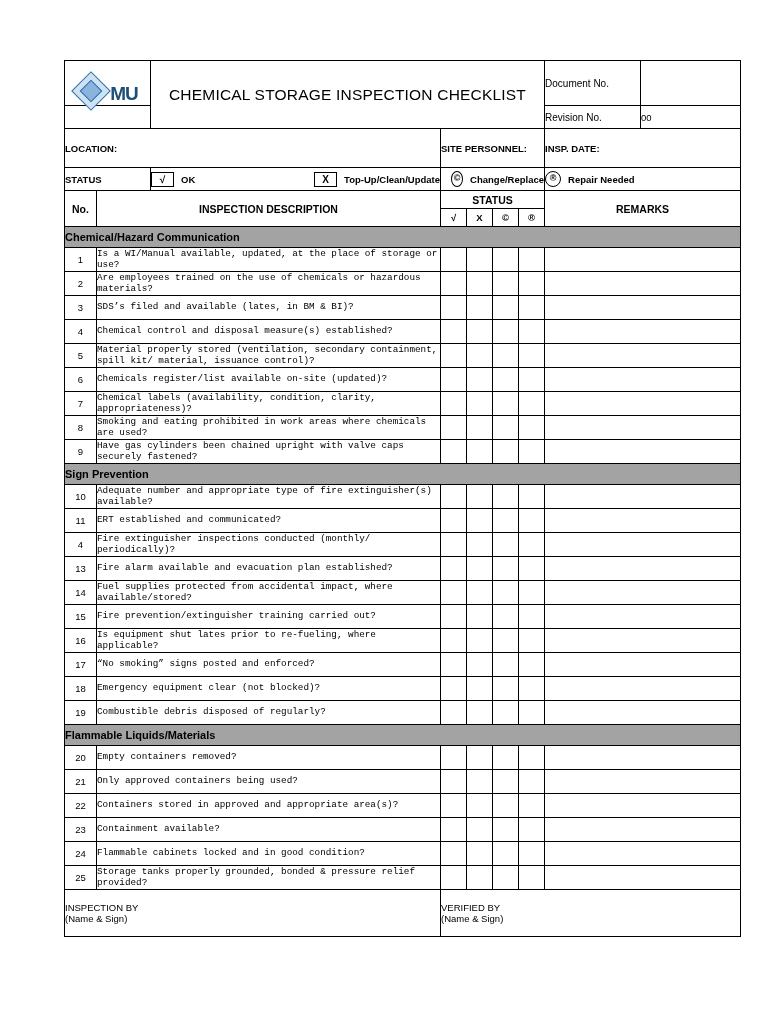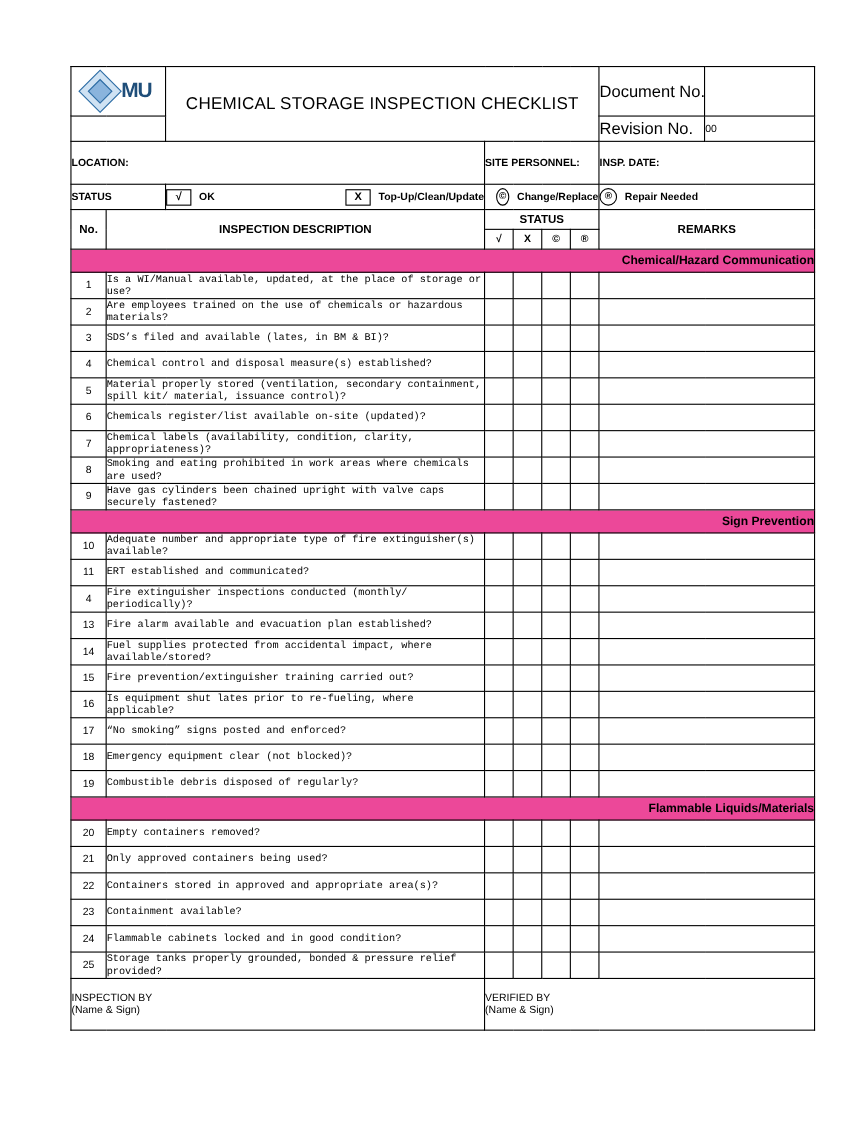--- a/index.html
+++ b/index.html
@@ -33,21 +33,21 @@
 
   
   .hdr-logo {
     width: 86px;
     height: 44px;
     position: relative;
     text-align: center;
   }
   .logo-wrap {
     display: flex;
-    align-items: center;
+    align-items: flex-end;
     justify-content: center;
     height: 44px;
     gap: 4px;
   }
   .logo-diamond {
     width: 26px;
     height: 26px;
     background: #cfe2f3;
     border: 1px solid #2e6da4;
     transform: rotate(45deg);
@@ -69,21 +69,21 @@
     margin-left: 1px;
   }
   .title-cell {
     text-align: center;
     font-size: 15.5px;
     font-weight: normal;
     letter-spacing: 0.2px;
     padding: 4px 2px;
   }
   .doc-lbl {
-    font-size: 15px;
+    font-size: 10px;
     padding: 3px 4px;
     white-space: nowrap;
   }
   .doc-val {
     font-size: 9.5px;
     padding: 3px 4px;
     text-align: left;
   }
 
   
@@ -147,22 +147,22 @@
   }
   .status-sub td {
     font-size: 9.5px;
     font-weight: bold;
     text-align: center;
     height: 17px;
   }
 
   
   .section td {
-    background: #ec4899;
-    text-align: right;
+    background: #a3a3a3;
+    text-align: left;
     font-weight: bold;
     font-size: 11px;
     height: 20px;
   }
 
   
   .item-no {
     text-align: center;
     font-size: 9.5px;
     height: 23px;

